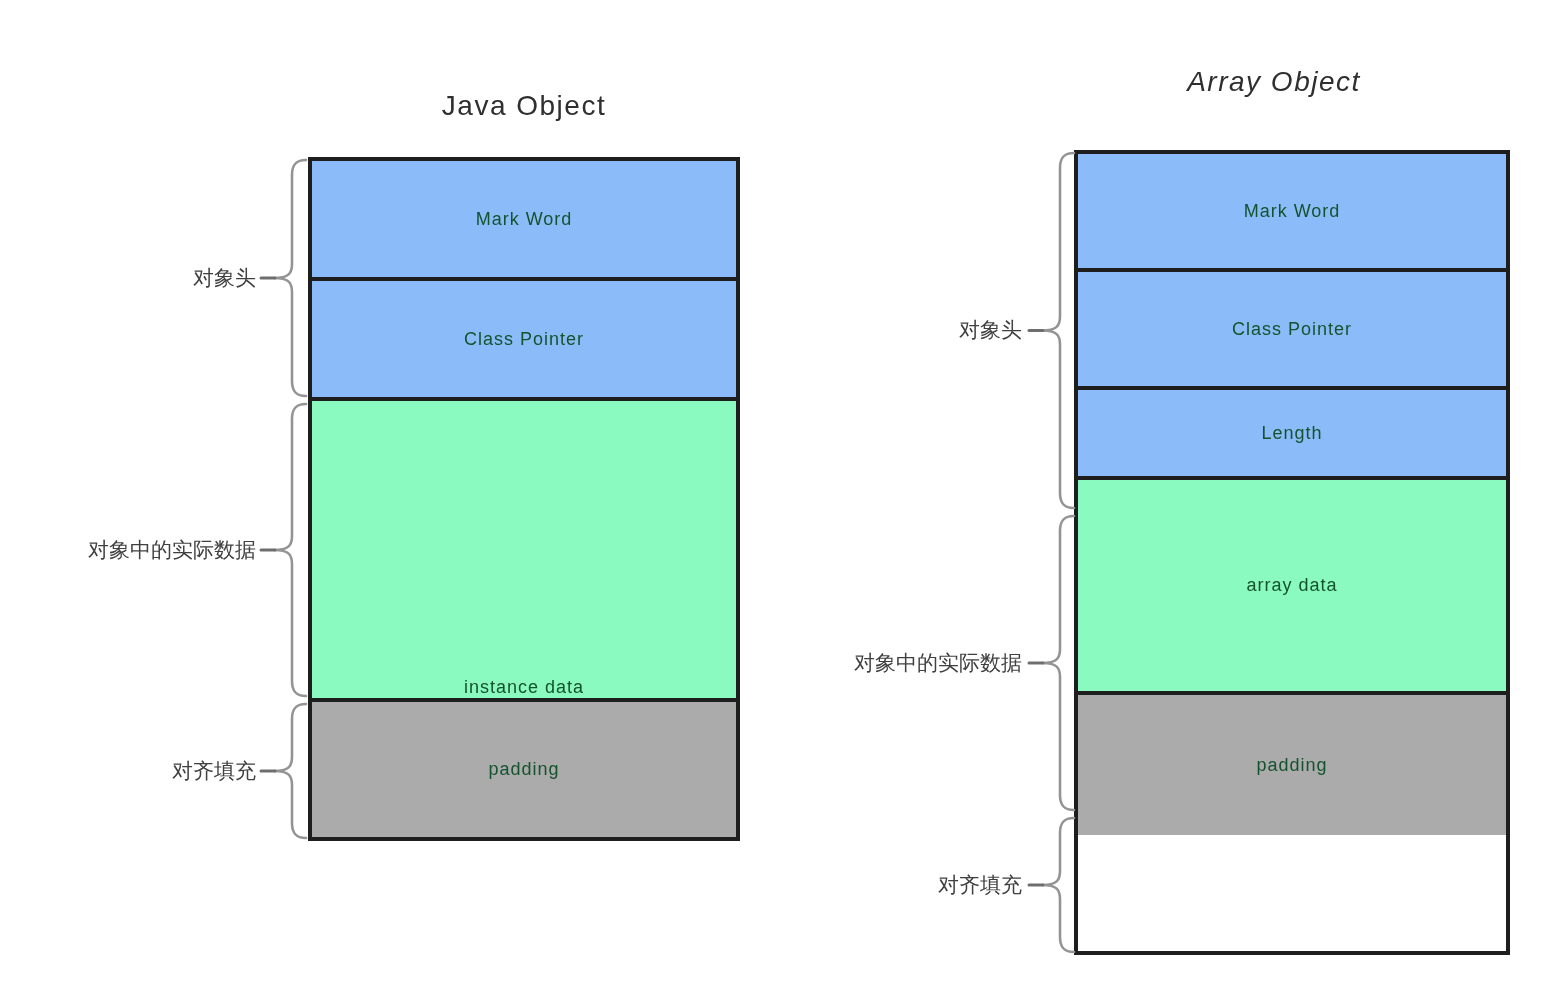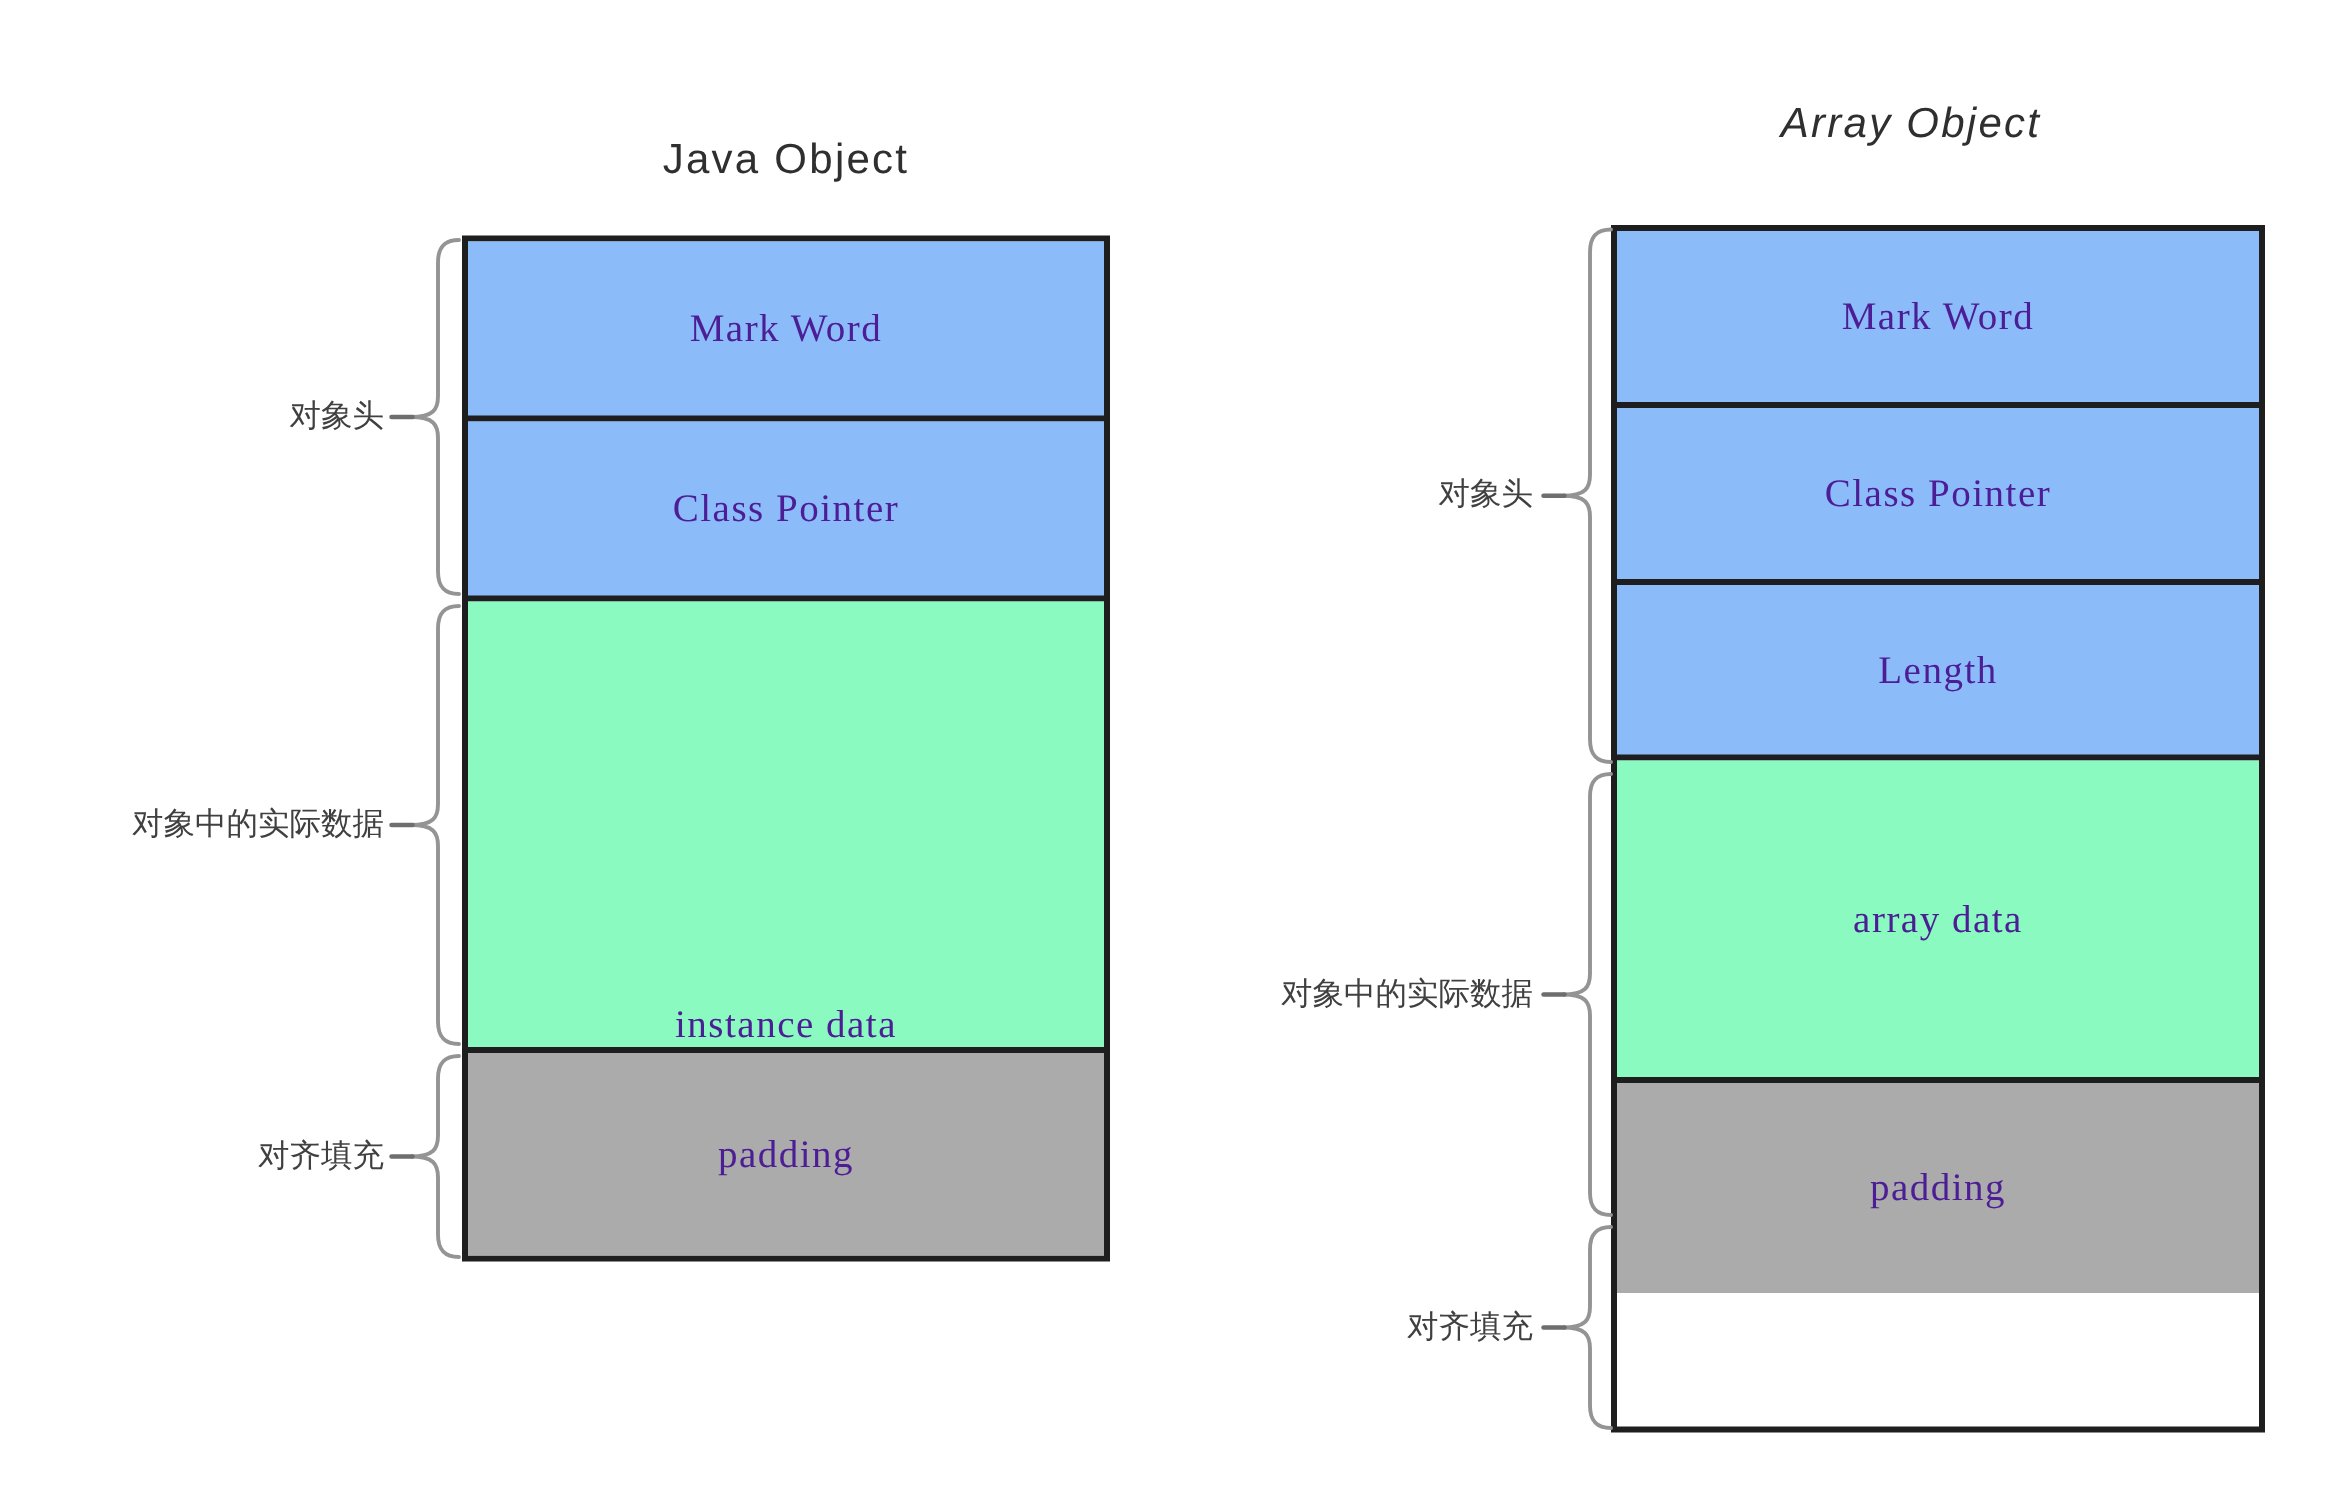--- a/index.html
+++ b/index.html
@@ -4,21 +4,21 @@
 <style>
   html,body{margin:0;padding:0;background:#ffffff;}
   .canvas{position:relative;width:1566px;height:1002px;background:#ffffff;
           font-family:"Liberation Sans","DejaVu Sans",sans-serif;overflow:hidden;}
   .title{position:absolute;margin:0;font-size:28px;font-weight:400;color:#2f2f2f;
          text-align:center;letter-spacing:1.5px;}
   .stack{position:absolute;border:4px solid #1e1e1e;box-sizing:border-box;}
   .seg{box-sizing:border-box;border-bottom:4px solid #1e1e1e;
        display:flex;align-items:center;justify-content:center;}
   .seg:last-child{border-bottom:none;}
-  .seg-label{font-size:26px;color:#4c1d95;letter-spacing:1px;font-family:Liberation Serif, serif;}
+  .seg-label{font-size:18px;color:#14532d;letter-spacing:1px;}
   .fill-header{background:#8BBCF9;}
   .fill-data{background:#8BFAC0;}
   .fill-padding{background:#ABABAB;text-align:center;}
   .glabel{position:absolute;font-size:21px;color:#404040;white-space:nowrap;
           text-align:right;line-height:36px;}
   .brace{position:absolute;overflow:visible;}
 </style>
 </head>
 <body>
 
@@ -60,21 +60,21 @@
 
   <h2 class="title" style="left:1056px;top:66px;width:436px;font-style:italic;">Array Object</h2>
 
   <div class="stack" style="left:1074px;top:150px;width:436px;height:805px;">
     <div class="seg fill-header" style="height:118px;">
       <span class="seg-label">Mark Word</span>
     </div>
     <div class="seg fill-header" style="height:118px;">
       <span class="seg-label">Class Pointer</span>
     </div>
-    <div class="seg fill-header" style="height:117px;">
+    <div class="seg fill-header" style="height:90px;">
       <span class="seg-label">Length</span>
     </div>
     <div class="seg fill-data" style="height:215px;">
       <span class="seg-label">array data</span>
     </div>
     <div class="seg fill-padding" style="height:140px;">
       <span class="seg-label">padding</span>
     </div>
   </div>
 

